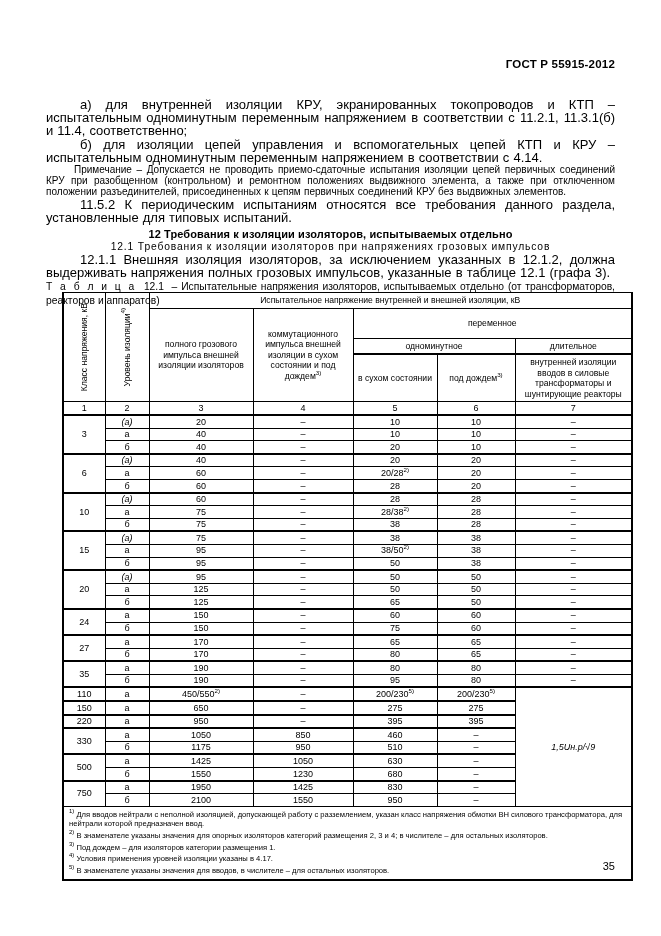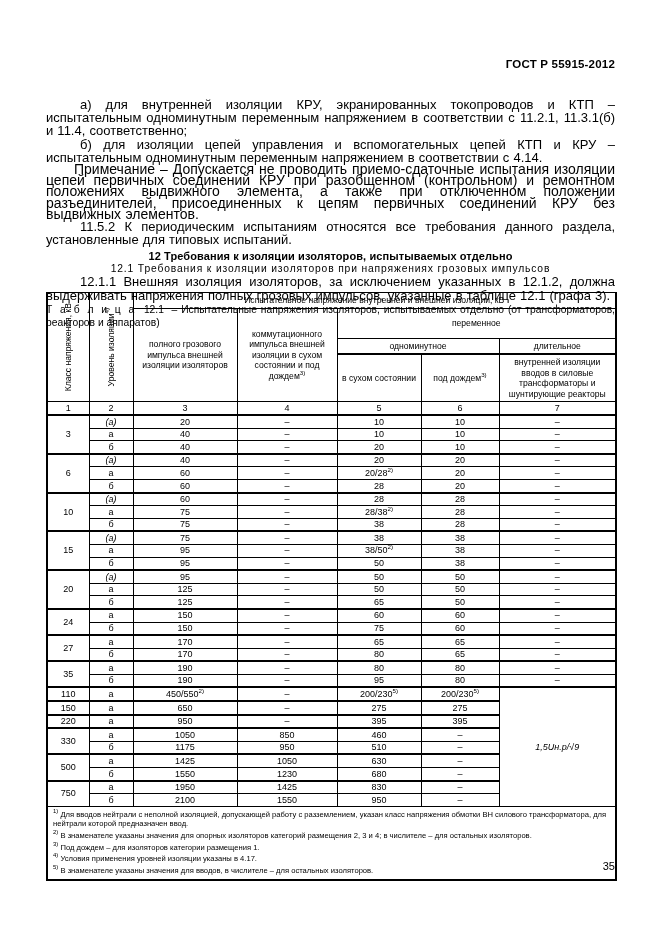--- a/index.html
+++ b/index.html
@@ -45,21 +45,21 @@
   }
   p.para {
     margin: 0;
     font-size: 13px;
     line-height: 13.2px;
     text-align: justify;
     text-indent: 34px;
     word-spacing: 0.5px;
   }
   p.para.note {
-    font-size: 14px;
+    font-size: 10px;
     line-height: 11.2px;
     text-indent: 28px;
   }
   p.h2 {
     margin: 4px 0 1px 0;
     font-size: 11px;
     font-weight: bold;
     text-align: center;
     text-indent: 0;
     letter-spacing: 0.1px;
@@ -76,21 +76,21 @@
     font-size: 10.3px;
     line-height: 13.2px;
     text-align: justify;
     text-indent: 0;
   }
   p.tablecap .sp { letter-spacing: 2.0px; }
 
   
   .tbl-wrap {
     position: absolute;
-    left: 46px;
+    left: 62px;
     top: 292px;
     width: 569px;
   }
   table.gost {
     border-collapse: collapse;
     width: 569px;
     table-layout: fixed;
     font-size: 8.6px;
   }
   table.gost td, table.gost th {

